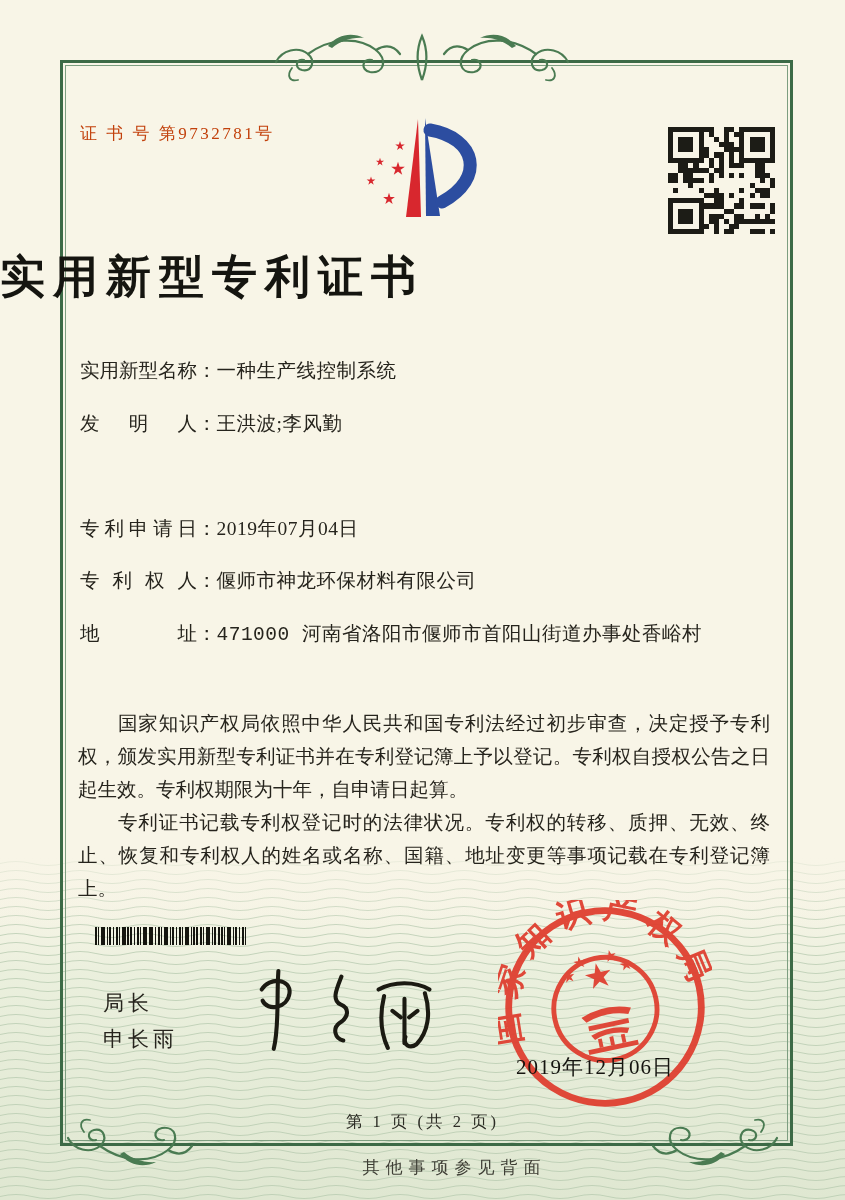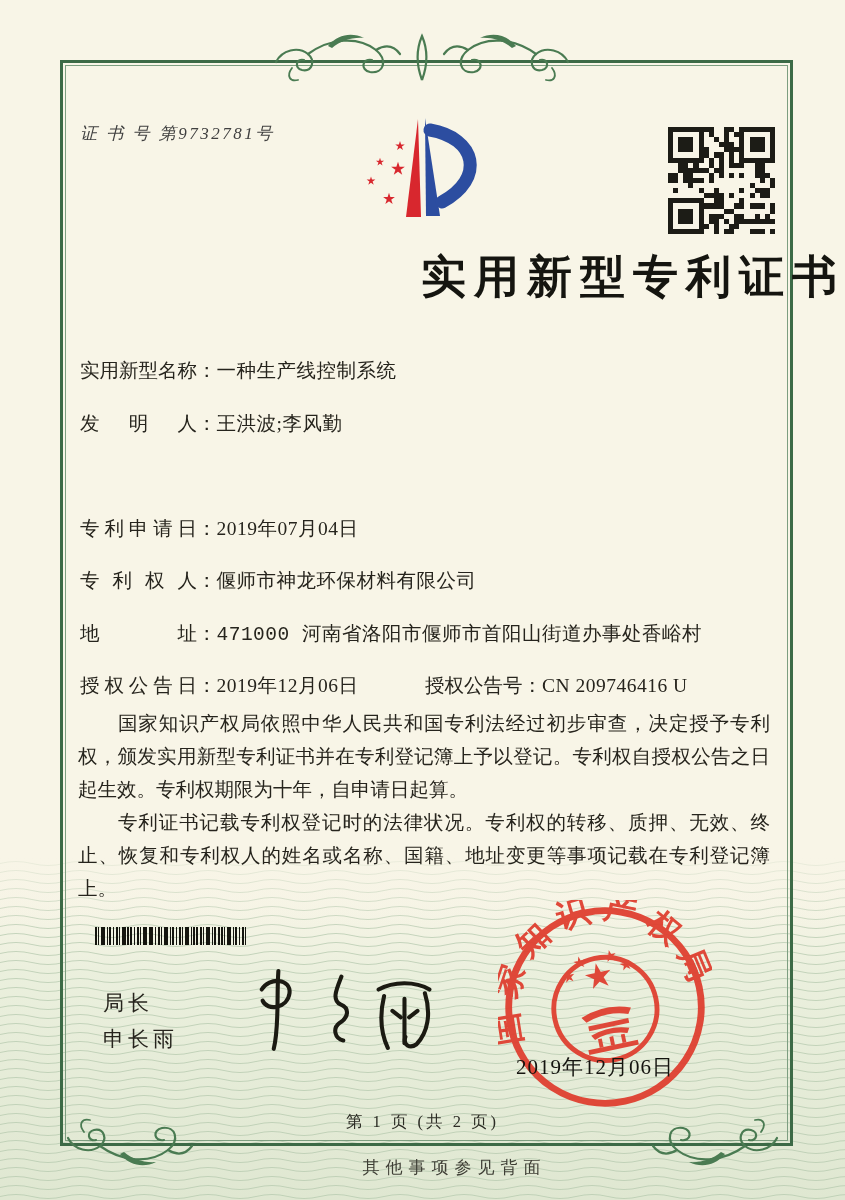--- a/index.html
+++ b/index.html
@@ -20,27 +20,27 @@
   .frame{
     position:absolute;left:60px;top:60px;width:727px;height:1080px;
     border:3px solid #3c6a46;z-index:2;
   }
   .frame-inner{position:absolute;inset:2px;border:1px solid #7d9e80;}
   .ornaments-svg{position:absolute;left:0;top:0;width:845px;height:1200px;z-index:3;}
   
   .content{position:absolute;inset:0;z-index:4;}
   .cert-no{
     position:absolute;left:80px;top:122px;
-    font-size:17px;letter-spacing:2.5px;color:#404040;font-style:italic;
+    font-size:17px;letter-spacing:2.5px;color:#c2410c;
   }
   .logo-svg{position:absolute;left:342px;top:116px;width:178px;height:122px;}
   .qr-svg{position:absolute;left:668px;top:127px;width:107px;height:107px;}
   .doc-title{
     position:absolute;left:0;top:247px;width:845px;
-    text-align:right;font-size:45px;font-weight:700;
+    text-align:left;font-size:45px;font-weight:700;
     letter-spacing:8px;color:#151510;white-space:nowrap;
   }
   .field-row{
     position:absolute;left:80px;width:690px;
     font-size:19.5px;color:#26241d;white-space:nowrap;
   }
   .flabel{
     display:inline-block;width:117px;
     text-align:justify;text-align-last:justify;text-justify:inter-character;
     vertical-align:bottom;
@@ -391,28 +391,20 @@
     <div class="field-row row-3">
       <span class="flabel">专利申请日</span><span class="fcolon">：</span><span class="fvalue">2019年07月04日</span>
     </div>
     <div class="field-row row-4">
       <span class="flabel">专利权人</span><span class="fcolon">：</span><span class="fvalue">偃师市神龙环保材料有限公司</span>
     </div>
     <div class="field-row row-5">
       <span class="flabel">地址</span><span class="fcolon">：</span><span class="fvalue">471000 河南省洛阳市偃师市首阳山街道办事处香峪村</span>
     </div>
 
-    <div class="field-row row-grant">
-      <span>
-        <span class="flabel">授权公告日</span><span class="fcolon">：</span><span class="fvalue">2019年12月06日</span>
-      </span>
-      <span class="grant-no">
-        <span>授权公告号</span><span>：</span><span class="fvalue">CN 209746416 U</span>
-      </span>
-    </div>
 
     <div class="paragraphs">
       <p>国家知识产权局依照中华人民共和国专利法经过初步审查，决定授予专利权，颁发实用新型专利证书并在专利登记簿上予以登记。专利权自授权公告之日起生效。专利权期限为十年，自申请日起算。</p>
       <p>专利证书记载专利权登记时的法律状况。专利权的转移、质押、无效、终止、恢复和专利权人的姓名或名称、国籍、地址变更等事项记载在专利登记簿上。</p>
     </div>
 
     <div class="barcode"></div>
     <div class="sign-role">局长</div>
     <div class="sign-name">申长雨</div>
 

